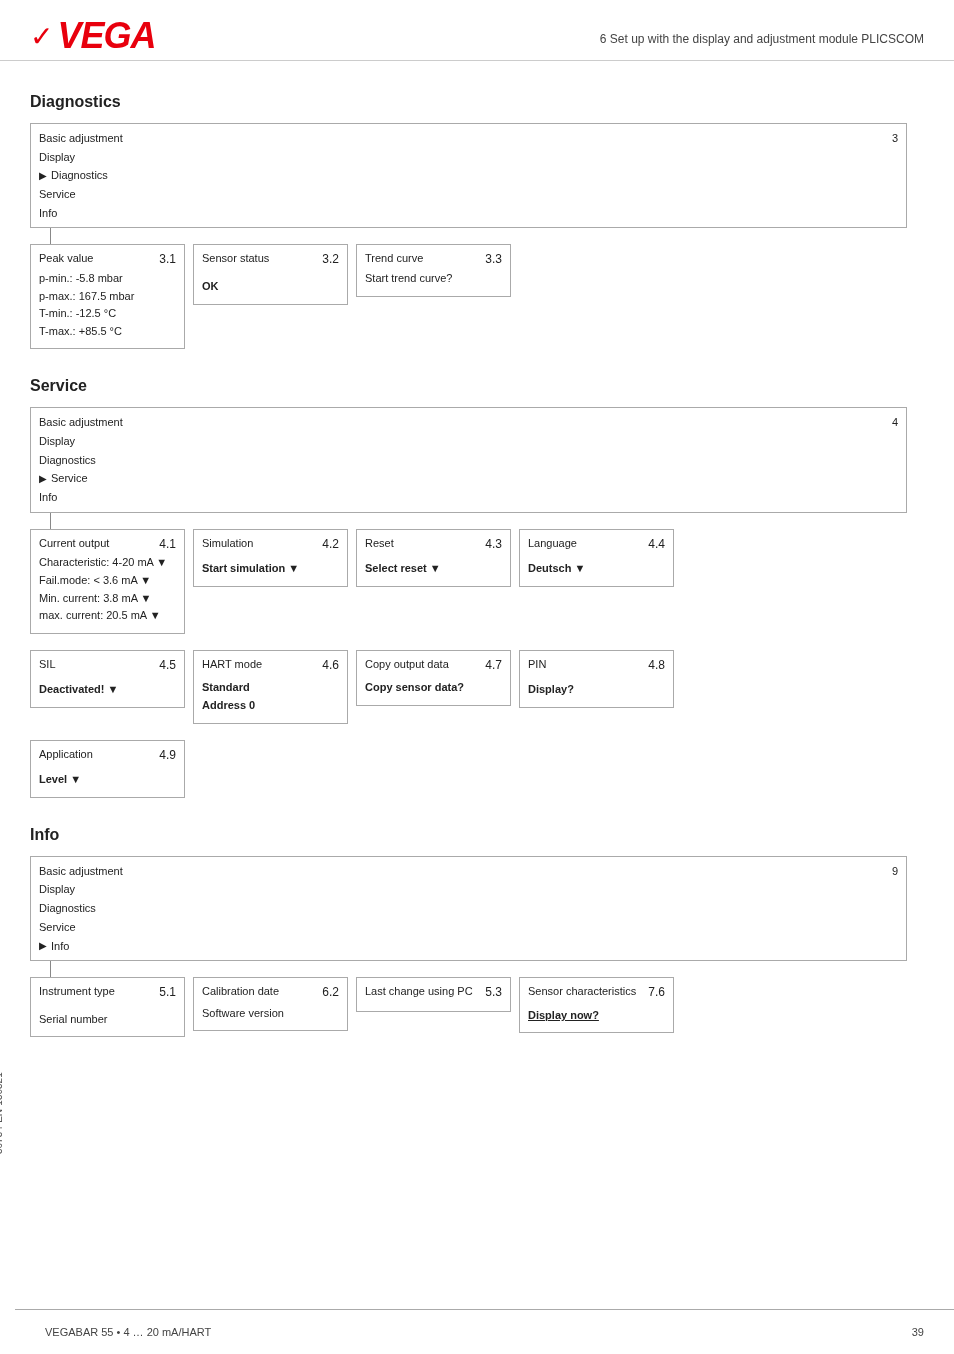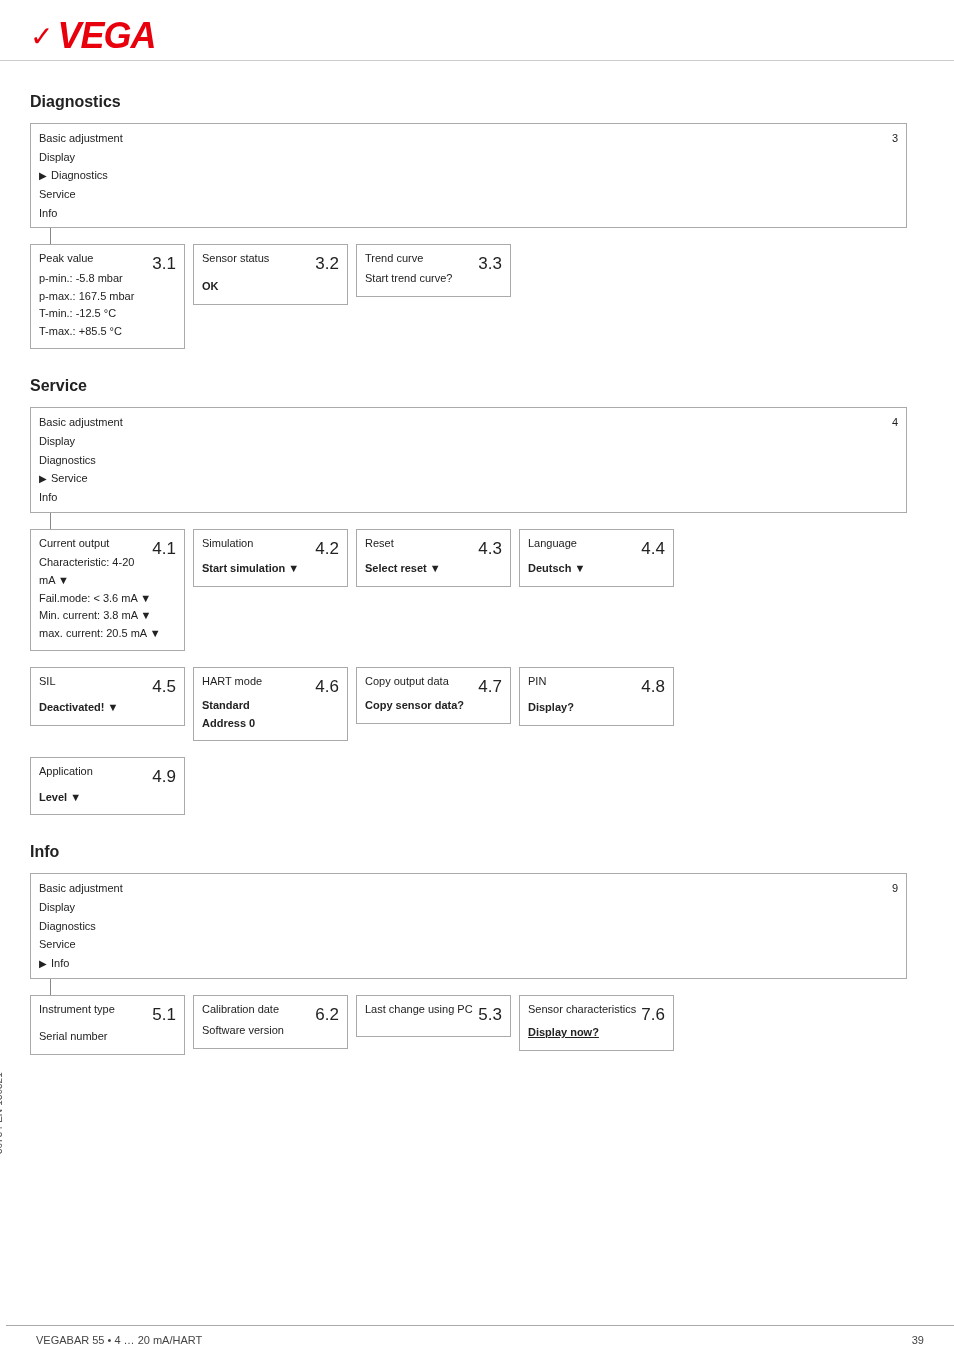--- a/index.html
+++ b/index.html
@@ -89,40 +89,40 @@
       max-width: 170px;
       padding: 5px 8px 8px 8px;
       font-size: 11px;
       line-height: 1.6;
       background: white;
       vertical-align: top;
       position: relative;
       margin-right: 8px;
     }
     .sub-box .box-number {
-      font-size: 17px;
+      font-size: 12px;
       float: right;
     }
     .sub-box .box-title {
       font-size: 11px;
       display: block;
       margin-bottom: 2px;
     }
 
     
     .footer {
       position: absolute;
       bottom: 0;
-      left: 6px;
+      left: 15px;
       right: 0;
       border-top: 1px solid #aaa;
       display: flex;
       align-items: center;
       justify-content: space-between;
-      padding: 8px 30px;
+      padding: 16px 30px;
       font-size: 11px;
       color: #444;
     }
 
     
     .side-text {
       position: absolute;
       left: 4px;
       bottom: 200px;
       transform: rotate(-90deg);
@@ -153,20 +153,21 @@
 
   </style>
 </head>
 <body>
 
 <div class="header">
   <div style="display:flex; align-items:center; gap:2px;">
     <span class="logo-checkmark">✓</span>
     <span class="logo-vega">VEGA</span>
   </div>
+  <div class="header-title">6 Set up with the display and adjustment module PLICSCOM</div>
 </div>
 
 <div class="main-content">
 
   <div class="section-title">Diagnostics</div>
 
   <div class="menu-row">
 
     <div class="menu-box">
       <span class="menu-number">3</span>

